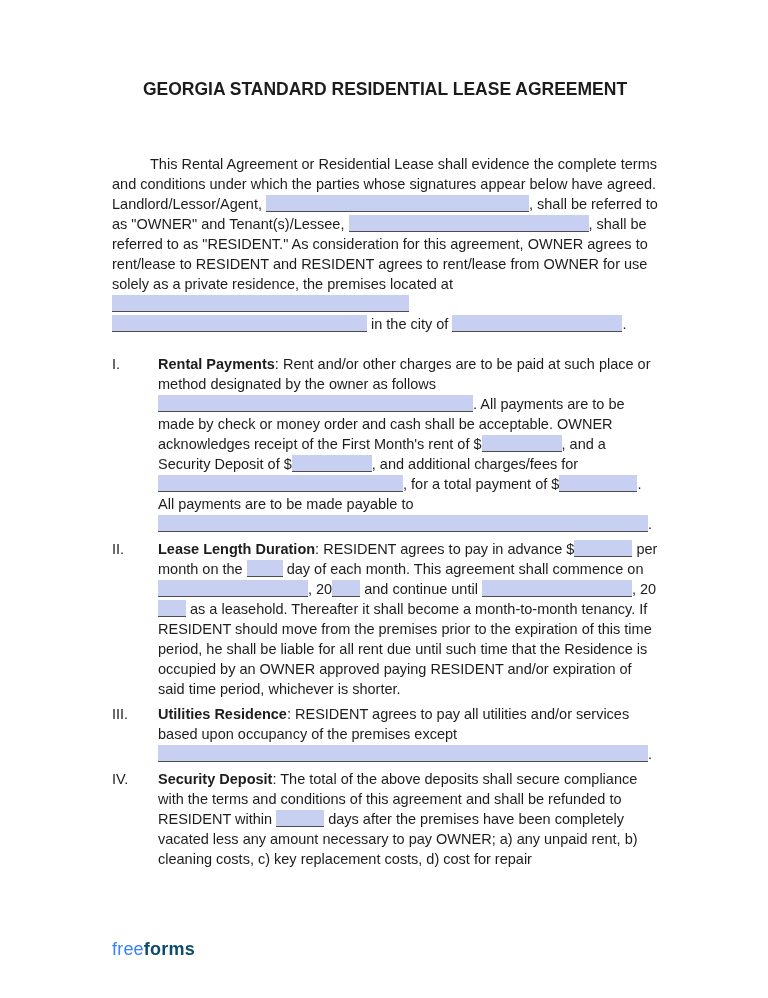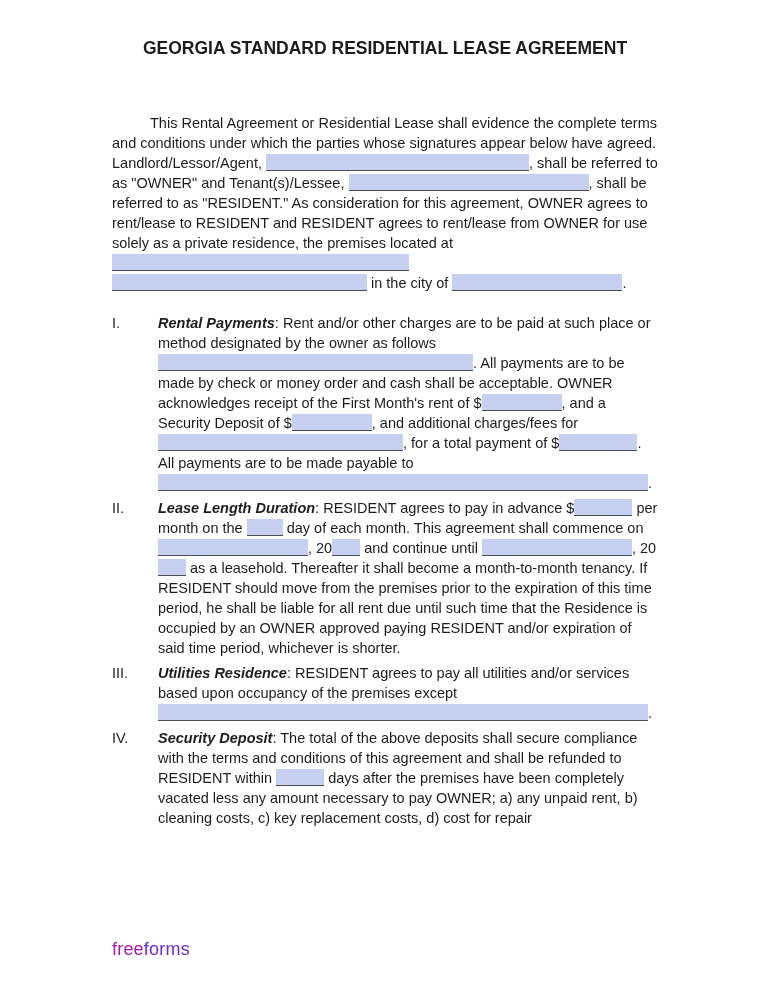--- a/index.html
+++ b/index.html
@@ -9,21 +9,21 @@
   }
   body {
     width: 768px;
     height: 998px;
     position: relative;
     overflow: hidden;
     font-family: "Liberation Sans", sans-serif;
     color: #1d1d1d;
   }
   .page {
-    padding: 36px 110px 0 112px;
+    padding: 77px 110px 0 112px;
   }
   .doc-title {
     font-size: 17.5px;
     font-weight: bold;
     line-height: 25px;
     text-align: center;
     color: #1c1c1c;
     margin: 0;
     padding: 0 30px;
   }
@@ -53,23 +53,23 @@
     background: #c7d0f1;
     border-bottom: 1.5px solid #4b4b50;
   }
   .brand {
     position: absolute;
     left: 112px;
     bottom: 38px;
     font-size: 18px;
     letter-spacing: 0.2px;
   }
-  .brand .free { color: #a21caf; font-weight: normal; }
-  .brand .forms { color: #6d28d9; font-weight: normal; }
-  strong { font-weight: bold; font-style: italic; }
+  .brand .free { color: #3b82f6; font-weight: normal; }
+  .brand .forms { color: #0c4a6e; font-weight: bold; }
+  strong { font-weight: bold; }
 </style>
 </head>
 <body>
 
 <div class="page">
 
   <h1 class="doc-title">GEORGIA STANDARD RESIDENTIAL LEASE AGREEMENT</h1>
 
   <p class="body-text intro"><span>This Rental Agreement or Residential Lease shall evidence the complete terms and conditions under which the parties whose signatures appear below have agreed. Landlord/Lessor/Agent, </span><span class="blank" style="width:263px"></span><span>, shall be referred to as "OWNER" and Tenant(s)/Lessee, </span><span class="blank" style="width:240px"></span><span>, shall be referred to as "RESIDENT." As consideration for this agreement, OWNER agrees to rent/lease to RESIDENT and RESIDENT agrees to rent/lease from OWNER for use solely as a private residence, the premises located at </span><span class="blank" style="width:297px"></span> <span class="blank" style="width:255px"></span><span> in the city of </span><span class="blank" style="width:170px"></span><span>.</span></p>
 

